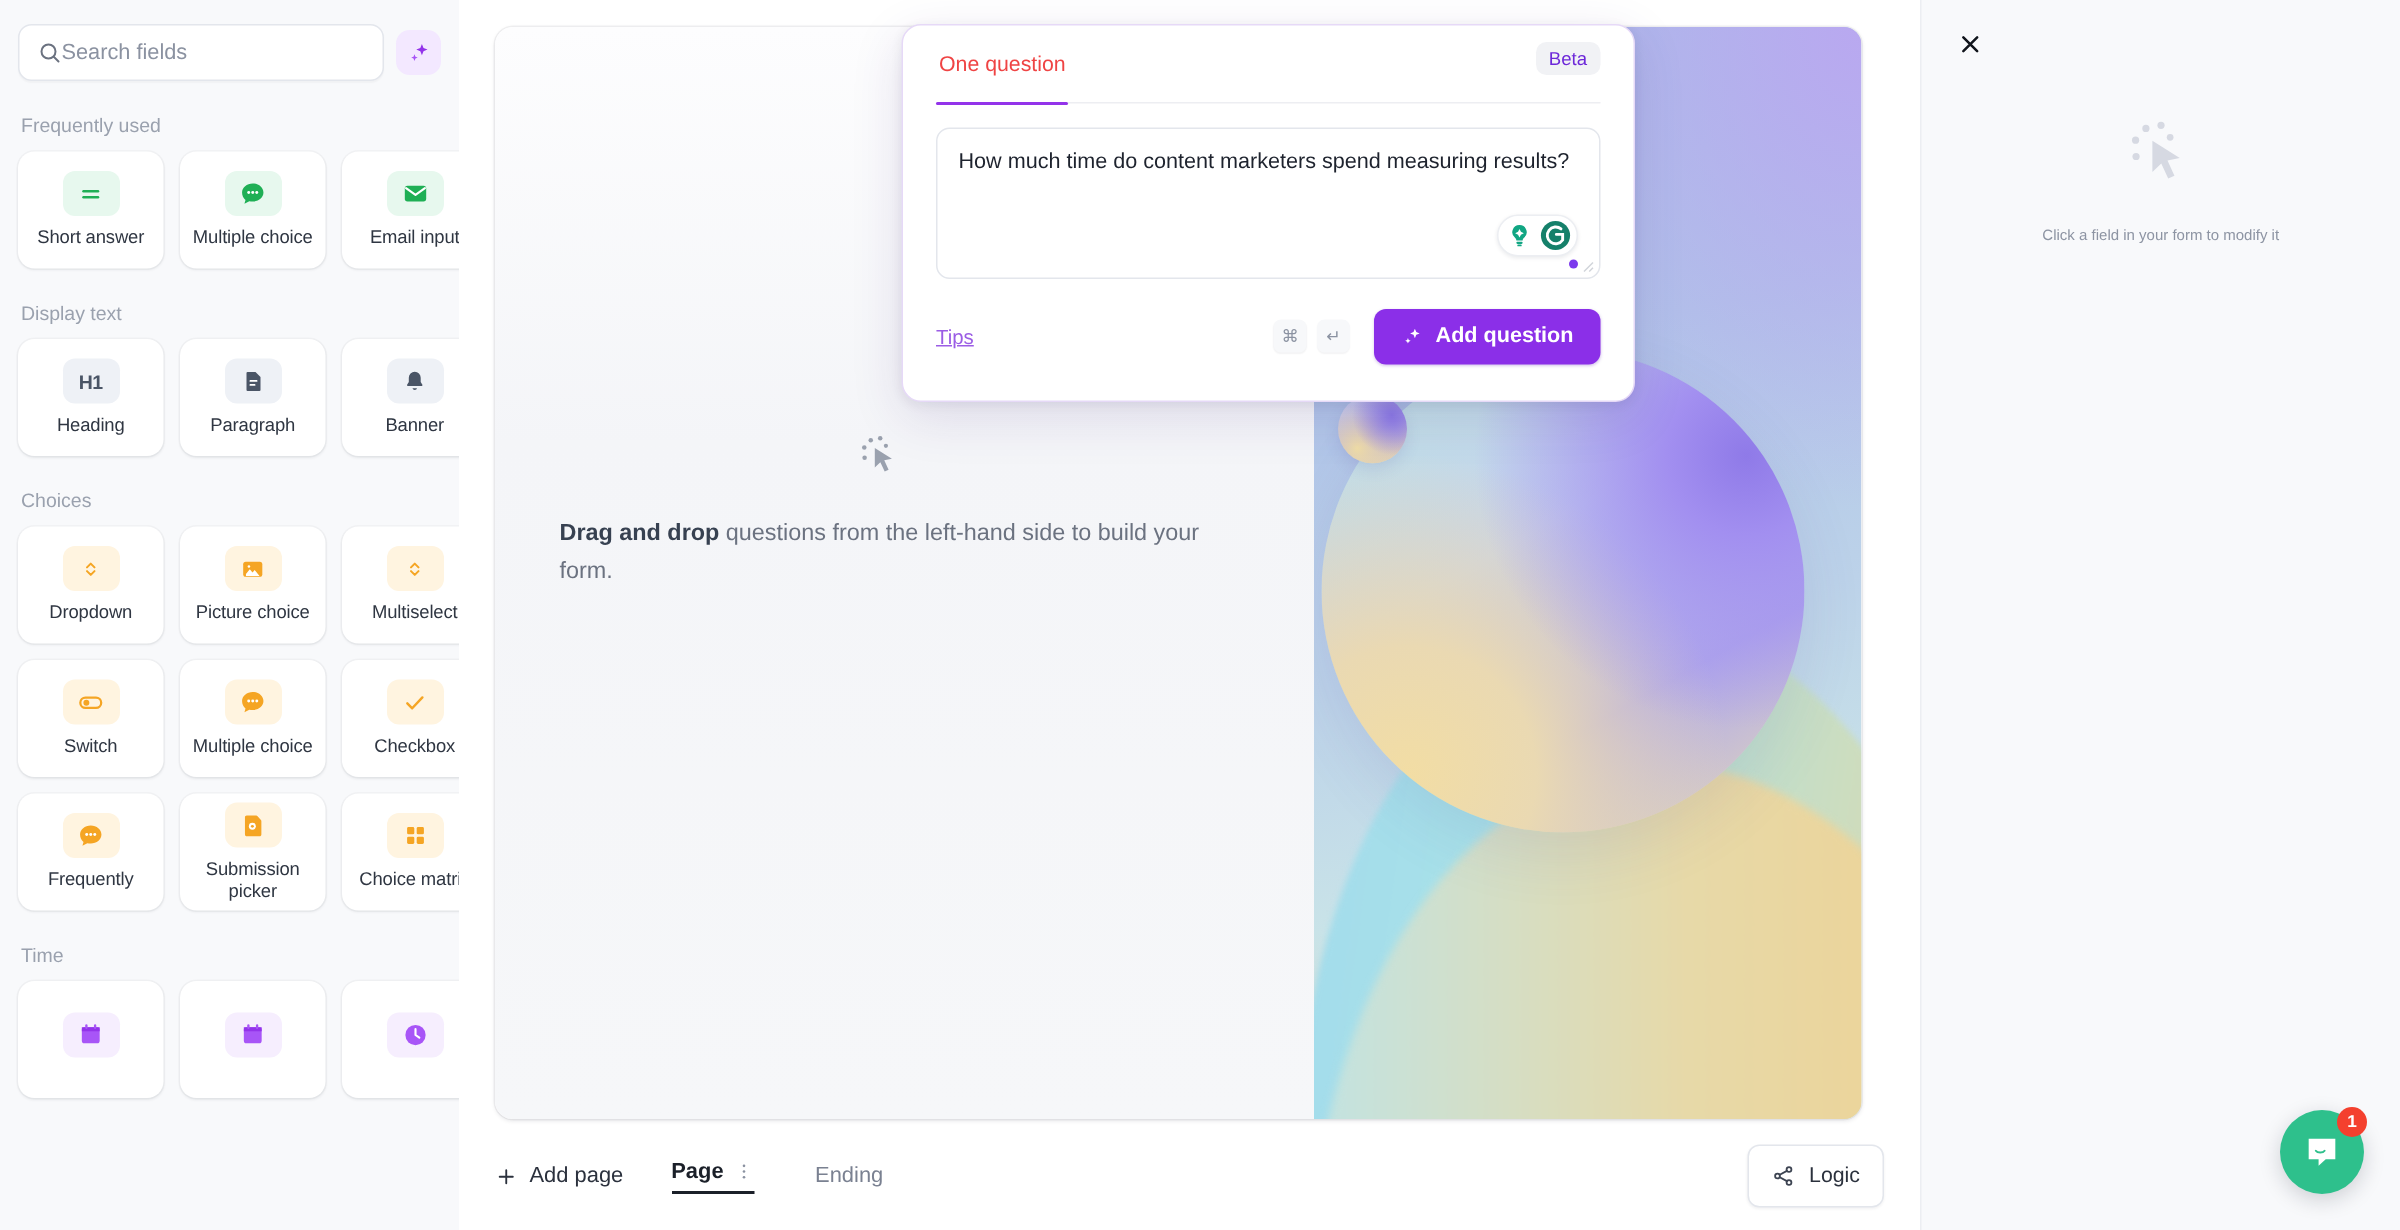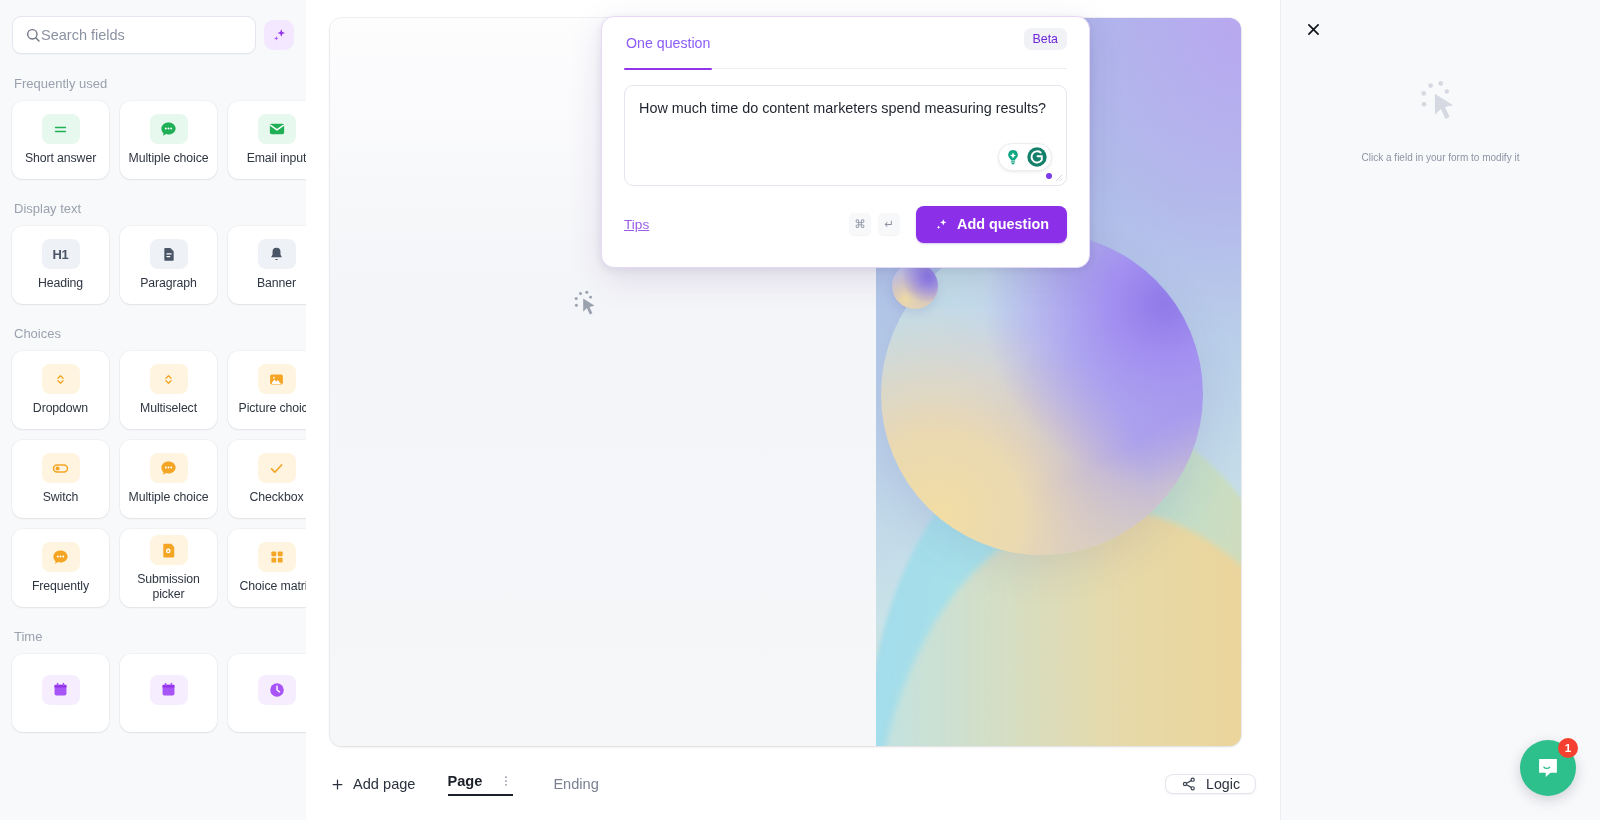--- a/index.html
+++ b/index.html
@@ -153,21 +153,21 @@
   .tabs-row {
     display: flex; align-items: center;
     border-bottom: 1px solid #edeef2;
     height: 52px; position: relative;
   }
   .tab {
     font-size: 14.2px; color: #5a6070; cursor: pointer;
     height: 52px; display: flex; align-items: center; padding: 0 2px;
     margin-right: 33px; position: relative;
   }
-  .tab.active { color: #8b5cf6; }
+  .tab.active { color: #ef4444; }
   .tab.active::after {
     content: ""; position: absolute; left: 0; right: 0; bottom: -1px;
     height: 2px; background: #9333ea; border-radius: 2px;
   }
   .beta-chip {
     position: absolute; right: 0; top: 11px;
     background: #f1f2f5; color: #6d28d9;
     font-size: 12.4px; padding: 4px 9px; border-radius: 7px;
   }
   .qbox {
@@ -213,29 +213,29 @@
   
   .bottom-bar {
     position: absolute; left: 24px; right: 24px; bottom: 0; height: 72px;
     display: flex; align-items: center;
   }
   .add-page {
     display: flex; align-items: center; gap: 8px;
     font-size: 14.6px; color: #2b313d; cursor: pointer;
   }
   .page-tab {
-    margin-left: 32px; display: flex; align-items: center; gap: 17px;
+    margin-left: 32px; display: flex; align-items: center; gap: 7px;
     font-size: 14.6px; color: #1b2029; font-weight: 700;
     padding-bottom: 5px; border-bottom: 2px solid #1b2029; cursor: pointer;
   }
   .ending-tab {
     margin-left: 40px; font-size: 14.6px; color: #7a8191; cursor: pointer;
   }
   .logic-btn {
-    margin-left: auto; height: 20px; padding: 0 15px;
+    margin-left: auto; height: 42px; padding: 0 15px;
     background: #fff; border: 1px solid #e3e6ec; border-radius: 8px;
     display: flex; align-items: center; gap: 9px;
     font-size: 14.2px; color: #2b313d; cursor: pointer;
     box-shadow: 0 1px 2px rgba(16,24,40,.06);
   }
 
   
   .right-panel {
     width: 320px; height: 820px; flex: 0 0 320px;
     background: #f8f9fb; border-left: 1px solid #eceef2;
@@ -362,35 +362,35 @@
       <div class="card">
         <div class="ico amber">
           <svg width="15" height="15" viewBox="0 0 24 24" fill="none">
             <path d="M8 10l4-4 4 4M8 14l4 4 4-4" stroke="#f5a524" stroke-width="2.2" stroke-linecap="round" stroke-linejoin="round"></path>
           </svg>
         </div>
         <div class="lbl">Dropdown</div>
       </div>
       <div class="card">
         <div class="ico amber">
-          <svg width="15" height="15" viewBox="0 0 24 24" fill="none">
-            <path d="M8 10l4-4 4 4M8 14l4 4 4-4" stroke="#f5a524" stroke-width="2.2" stroke-linecap="round" stroke-linejoin="round"></path>
-          </svg>
-        </div>
-        <div class="lbl">Multiselect</div>
-      </div>
-      <div class="card">
-        <div class="ico amber">
           <svg width="17" height="17" viewBox="0 0 24 24">
             <rect x="3" y="5" width="18" height="14" rx="2.4" fill="#f5a524"></rect>
             <path d="M5.6 16.4l3.6-4.4 2.6 3 2-2.3 4.6 5.7H5.6z" fill="#fff"></path>
             <circle cx="8.4" cy="9.4" r="1.2" fill="#fff"></circle>
           </svg>
         </div>
         <div class="lbl">Picture choice</div>
+      </div>
+      <div class="card">
+        <div class="ico amber">
+          <svg width="15" height="15" viewBox="0 0 24 24" fill="none">
+            <path d="M8 10l4-4 4 4M8 14l4 4 4-4" stroke="#f5a524" stroke-width="2.2" stroke-linecap="round" stroke-linejoin="round"></path>
+          </svg>
+        </div>
+        <div class="lbl">Multiselect</div>
       </div>
     </div>
     <div class="cards">
       <div class="card">
         <div class="ico amber">
           <svg width="19" height="19" viewBox="0 0 24 24">
             <rect x="3.2" y="7.6" width="17.6" height="8.8" rx="4.4" fill="none" stroke="#f5a524" stroke-width="1.9"></rect>
             <circle cx="8.3" cy="12" r="2.5" fill="#f5a524"></circle>
           </svg>
         </div>
@@ -495,20 +495,23 @@
           <div class="cursor-glyph">
             <svg width="28" height="30" viewBox="0 0 28 30">
               <circle cx="7.5" cy="3.5" r="1.5" fill="#9aa1ae"></circle>
               <circle cx="13.8" cy="2.2" r="1.5" fill="#9aa1ae"></circle>
               <circle cx="3.2" cy="8.4" r="1.5" fill="#9aa1ae"></circle>
               <circle cx="3.4" cy="15.2" r="1.5" fill="#9aa1ae"></circle>
               <circle cx="17.6" cy="7.2" r="1.4" fill="#9aa1ae"></circle>
               <path d="M10.2 8.6l11.4 7.2-5.1 1.1 2.9 6.3-2.6 1.2-2.9-6.3-3.7 3.6z" fill="#9aa1ae"></path>
             </svg>
           </div>
+          <p>
+            <b>Drag and drop</b><span> questions from the left-hand side to build your form.</span>
+          </p>
         </div>
       </div>
       <div class="canvas-art">
         <div class="art-bg"></div>
         <div class="art-band1"></div>
         <div class="art-band2"></div>
         <div class="art-sphere"></div>
         <div class="bub bub-lg"></div>
         <div class="bub bub-sm"></div>
       </div>

